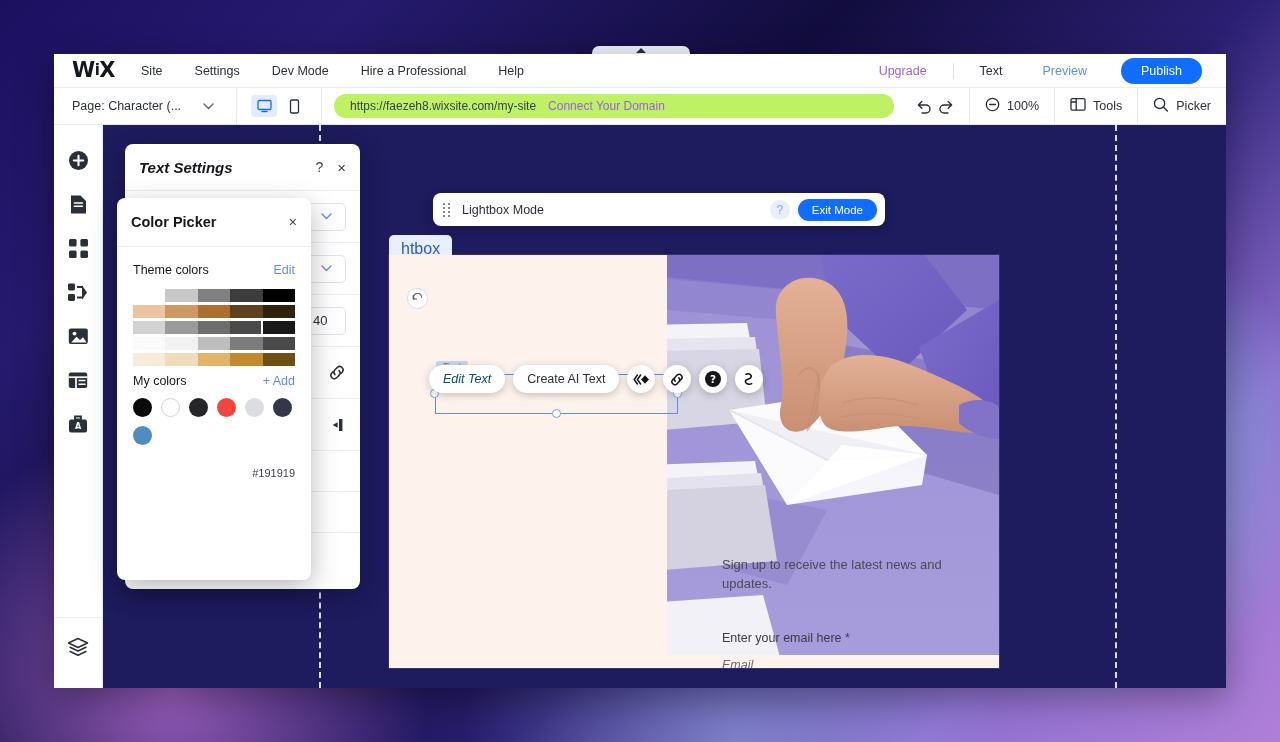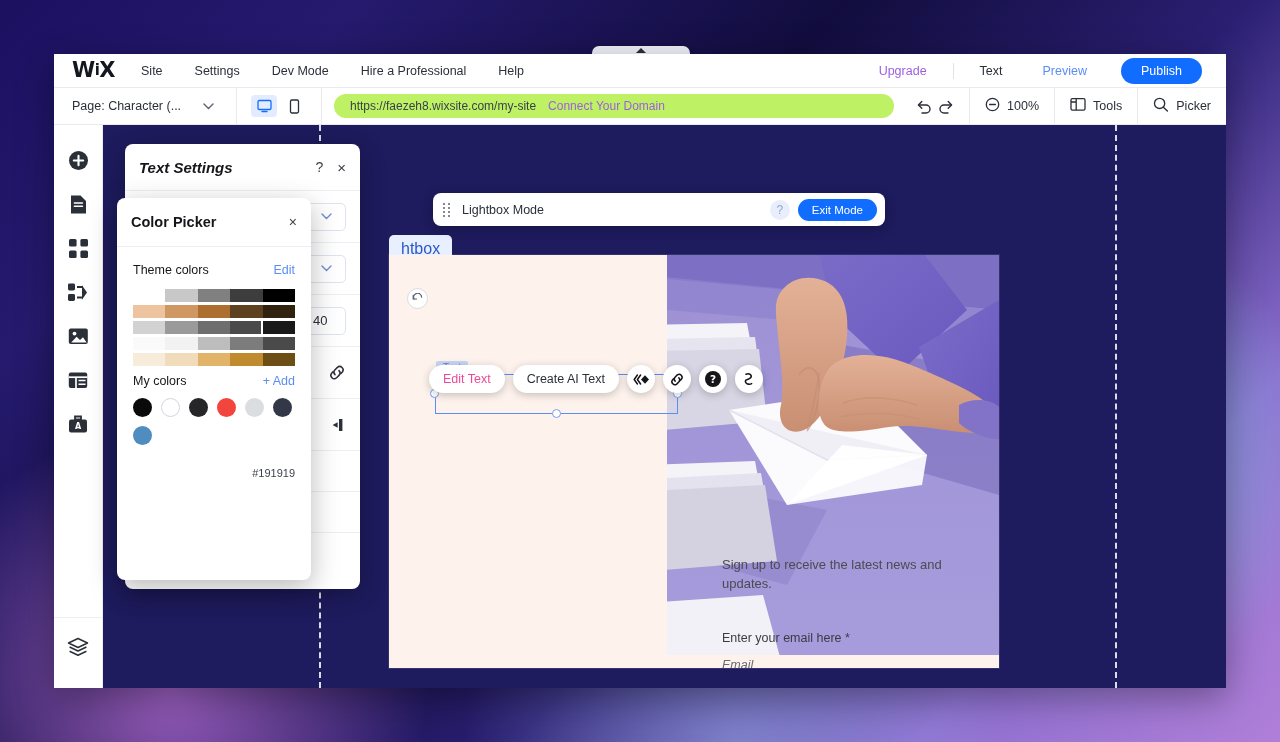--- a/index.html
+++ b/index.html
@@ -182,21 +182,21 @@
 
   
   .float-toolbar {
     position:absolute; left: 326px; top: 240px; display:flex; align-items:center; gap: 8px;
     z-index: 30;
   }
   .pill {
     background:#fff; border-radius: 16px; padding: 7px 14px; font-size: 12.5px;
     box-shadow: 0 2px 8px rgba(0,0,0,.22); cursor:pointer; white-space:nowrap;
   }
-  .pill.blue { color:#ec4899; }
+  .pill.blue { color:#0c4a6e;font-style:italic; }
   .pill.dark { color:#2b2f38; }
   .rbtn {
     width: 28px; height: 28px; border-radius: 50%; background:#fff;
     box-shadow: 0 2px 8px rgba(0,0,0,.22); display:flex; align-items:center;
     justify-content:center; cursor:pointer; color:#16161a;
   }
 
   
   .lb-mode {
     position: absolute; left: 330px; top: 68px; width: 452px; height: 33px;

